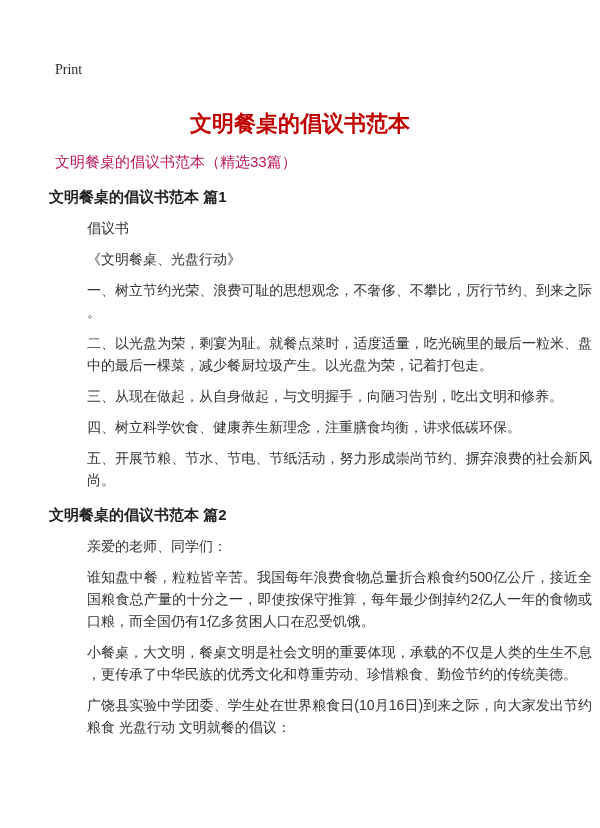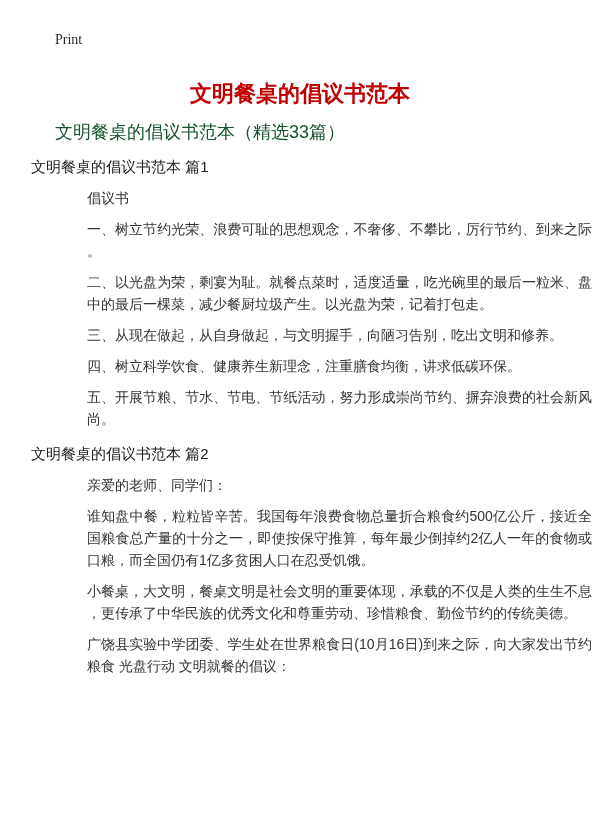--- a/index.html
+++ b/index.html
@@ -8,21 +8,21 @@
     height: 828px;
     background: #ffffff;
     font-family: "Liberation Sans", sans-serif;
     color: #333333;
     overflow: hidden;
   }
   .page {
     box-sizing: border-box;
     width: 600px;
     height: 828px;
-    padding-top: 30px;
+    padding-top: 60px;
   }
   .print-link {
     display: inline-block;
     margin-left: 55px;
     font-family: "Liberation Serif", serif;
     font-size: 14px;
     color: #2b2b2b;
     text-decoration: none;
     cursor: pointer;
   }
@@ -30,28 +30,28 @@
     margin: 32px 0 0 0;
     width: 600px;
     text-align: center;
     font-size: 22px;
     font-weight: bold;
     color: #c00000; 
     line-height: 28px;
   }
   .subtitle {
     margin: 13px 40px 0 55px;
-    font-size: 18px;
+    font-size: 15px;
     line-height: 22px;
-    color: #14532d;
+    color: #be185d;
   }
   .section-heading {
-    margin: 13px 40px 0 31px;
+    margin: 13px 40px 0 49px;
     font-size: 15px;
-    font-weight: normal;
+    font-weight: bold;
     color: #222222;
     line-height: 22px;
   }
   .para {
     margin: 9px 40px 0 87px;
     width: 505px;
     font-size: 14px;
     line-height: 22px;
     color: #333333;
     text-align: justify;
@@ -67,20 +67,21 @@
 
   <a class="print-link">Print</a>
 
   <h1 class="doc-title">文明餐桌的倡议书范本</h1>
 
   <div class="subtitle">文明餐桌的倡议书范本（精选33篇）</div>
 
   <div>
     <div class="section-heading">文明餐桌的倡议书范本 篇1</div>
     <p class="para">倡议书</p>
+    <p class="para">《文明餐桌、光盘行动》</p>
     <p class="para">一、树立节约光荣、浪费可耻的思想观念，不奢侈、不攀比，厉行节约、到来之际。</p>
     <p class="para">二、以光盘为荣，剩宴为耻。就餐点菜时，适度适量，吃光碗里的最后一粒米、盘中的最后一棵菜，减少餐厨垃圾产生。以光盘为荣，记着打包走。</p>
     <p class="para">三、从现在做起，从自身做起，与文明握手，向陋习告别，吃出文明和修养。</p>
     <p class="para">四、树立科学饮食、健康养生新理念，注重膳食均衡，讲求低碳环保。</p>
     <p class="para">五、开展节粮、节水、节电、节纸活动，努力形成崇尚节约、摒弃浪费的社会新风尚。</p>
   </div>
 
   <div>
     <div class="section-heading">文明餐桌的倡议书范本 篇2</div>
     <p class="para">亲爱的老师、同学们：</p>

